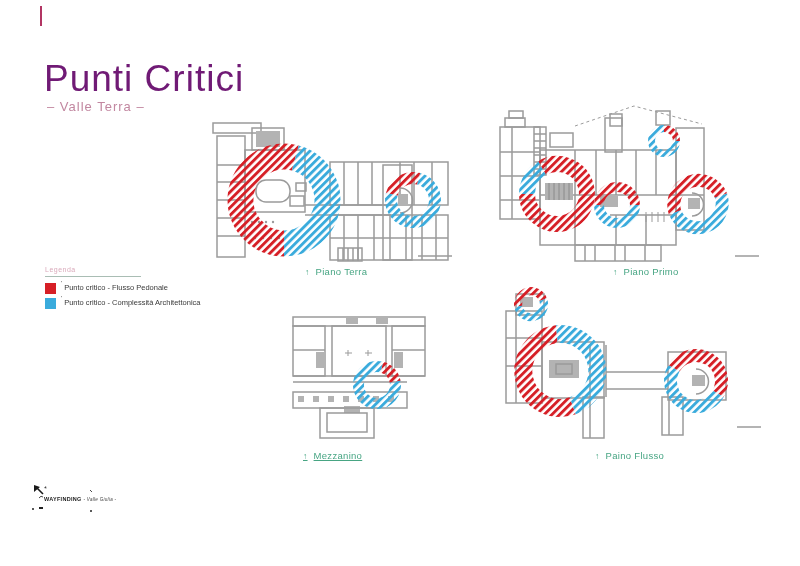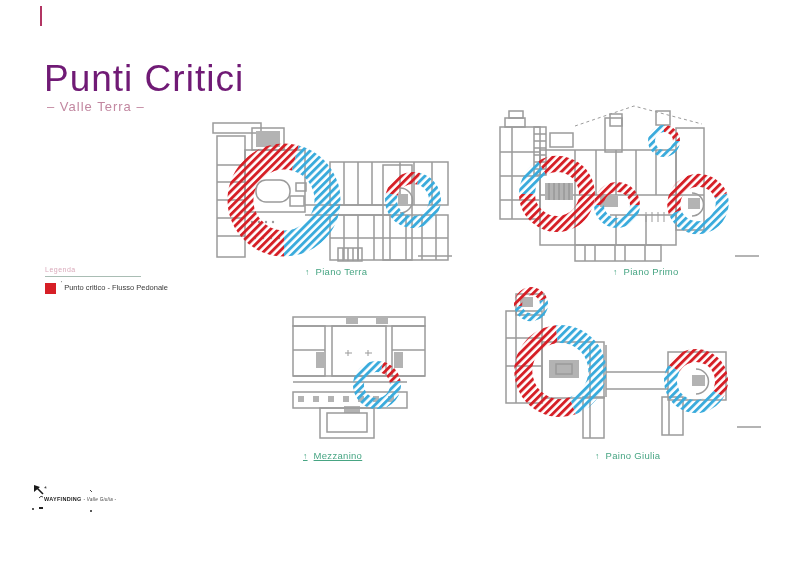--- a/index.html
+++ b/index.html
@@ -38,20 +38,25 @@
   <div class="page-subtitle">– Valle Terra –</div>
 
   <div class="legend">
     <div class="legend-title">Legenda</div>
     <div class="legend-rule"></div>
     <div class="legend-row">
       <span class="swatch swatch-red"></span>
       <span class="legend-marker">'</span>
       <span class="legend-label">Punto critico - Flusso Pedonale</span>
     </div>
+    <div class="legend-row">
+      <span class="swatch swatch-blue"></span>
+      <span class="legend-marker">'</span>
+      <span class="legend-label">Punto critico - Complessità Architettonica</span>
+    </div>
   </div>
 
   <svg class="plans-svg" width="800" height="566" viewBox="0 0 800 566">
     <defs>
       <pattern id="rh" patternUnits="userSpaceOnUse" width="5.5" height="5.5" patternTransform="rotate(-45)">
         <rect x="0" y="0" width="5.5" height="2.9" fill="#d61f26"></rect>
       </pattern>
       <pattern id="bh" patternUnits="userSpaceOnUse" width="5.5" height="5.5" patternTransform="rotate(-45)">
         <rect x="0" y="0" width="5.5" height="2.9" fill="#3aabdc"></rect>
       </pattern>
@@ -196,21 +201,21 @@
   <div class="plan-caption" style="left:305px;top:266px;">
     <span class="caption-arrow">↑</span><span>Piano Terra</span>
   </div>
   <div class="plan-caption" style="left:613px;top:266px;">
     <span class="caption-arrow">↑</span><span>Piano Primo</span>
   </div>
   <div class="plan-caption" style="left:303px;top:450px;text-decoration:underline;">
     <span class="caption-arrow">↑</span><span>Mezzanino</span>
   </div>
   <div class="plan-caption" style="left:595px;top:450px;">
-    <span class="caption-arrow">↑</span><span>Paino Giulia</span>
+    <span class="caption-arrow">↑</span><span>Paino Flusso</span>
   </div>
 
   <div class="footer-logo">
     <svg width="110" height="34" viewBox="0 0 110 34">
       <g stroke="#1a1a1a" fill="#1a1a1a">
         <path d="M6,3 L13,10" stroke-width="1.6" fill="none"></path>
         <path d="M4,1 L10,3 L4,8 Z" stroke="none"></path>
         <path d="M14,4 l2,-2 l0.5,2.5 Z" stroke="none" opacity="0.8"></path>
         <path d="M9,14 q2,-3 4,-1" stroke-width="0.8" fill="none"></path>
         <path d="M60,6 l2,2" stroke-width="0.8" fill="none"></path>

